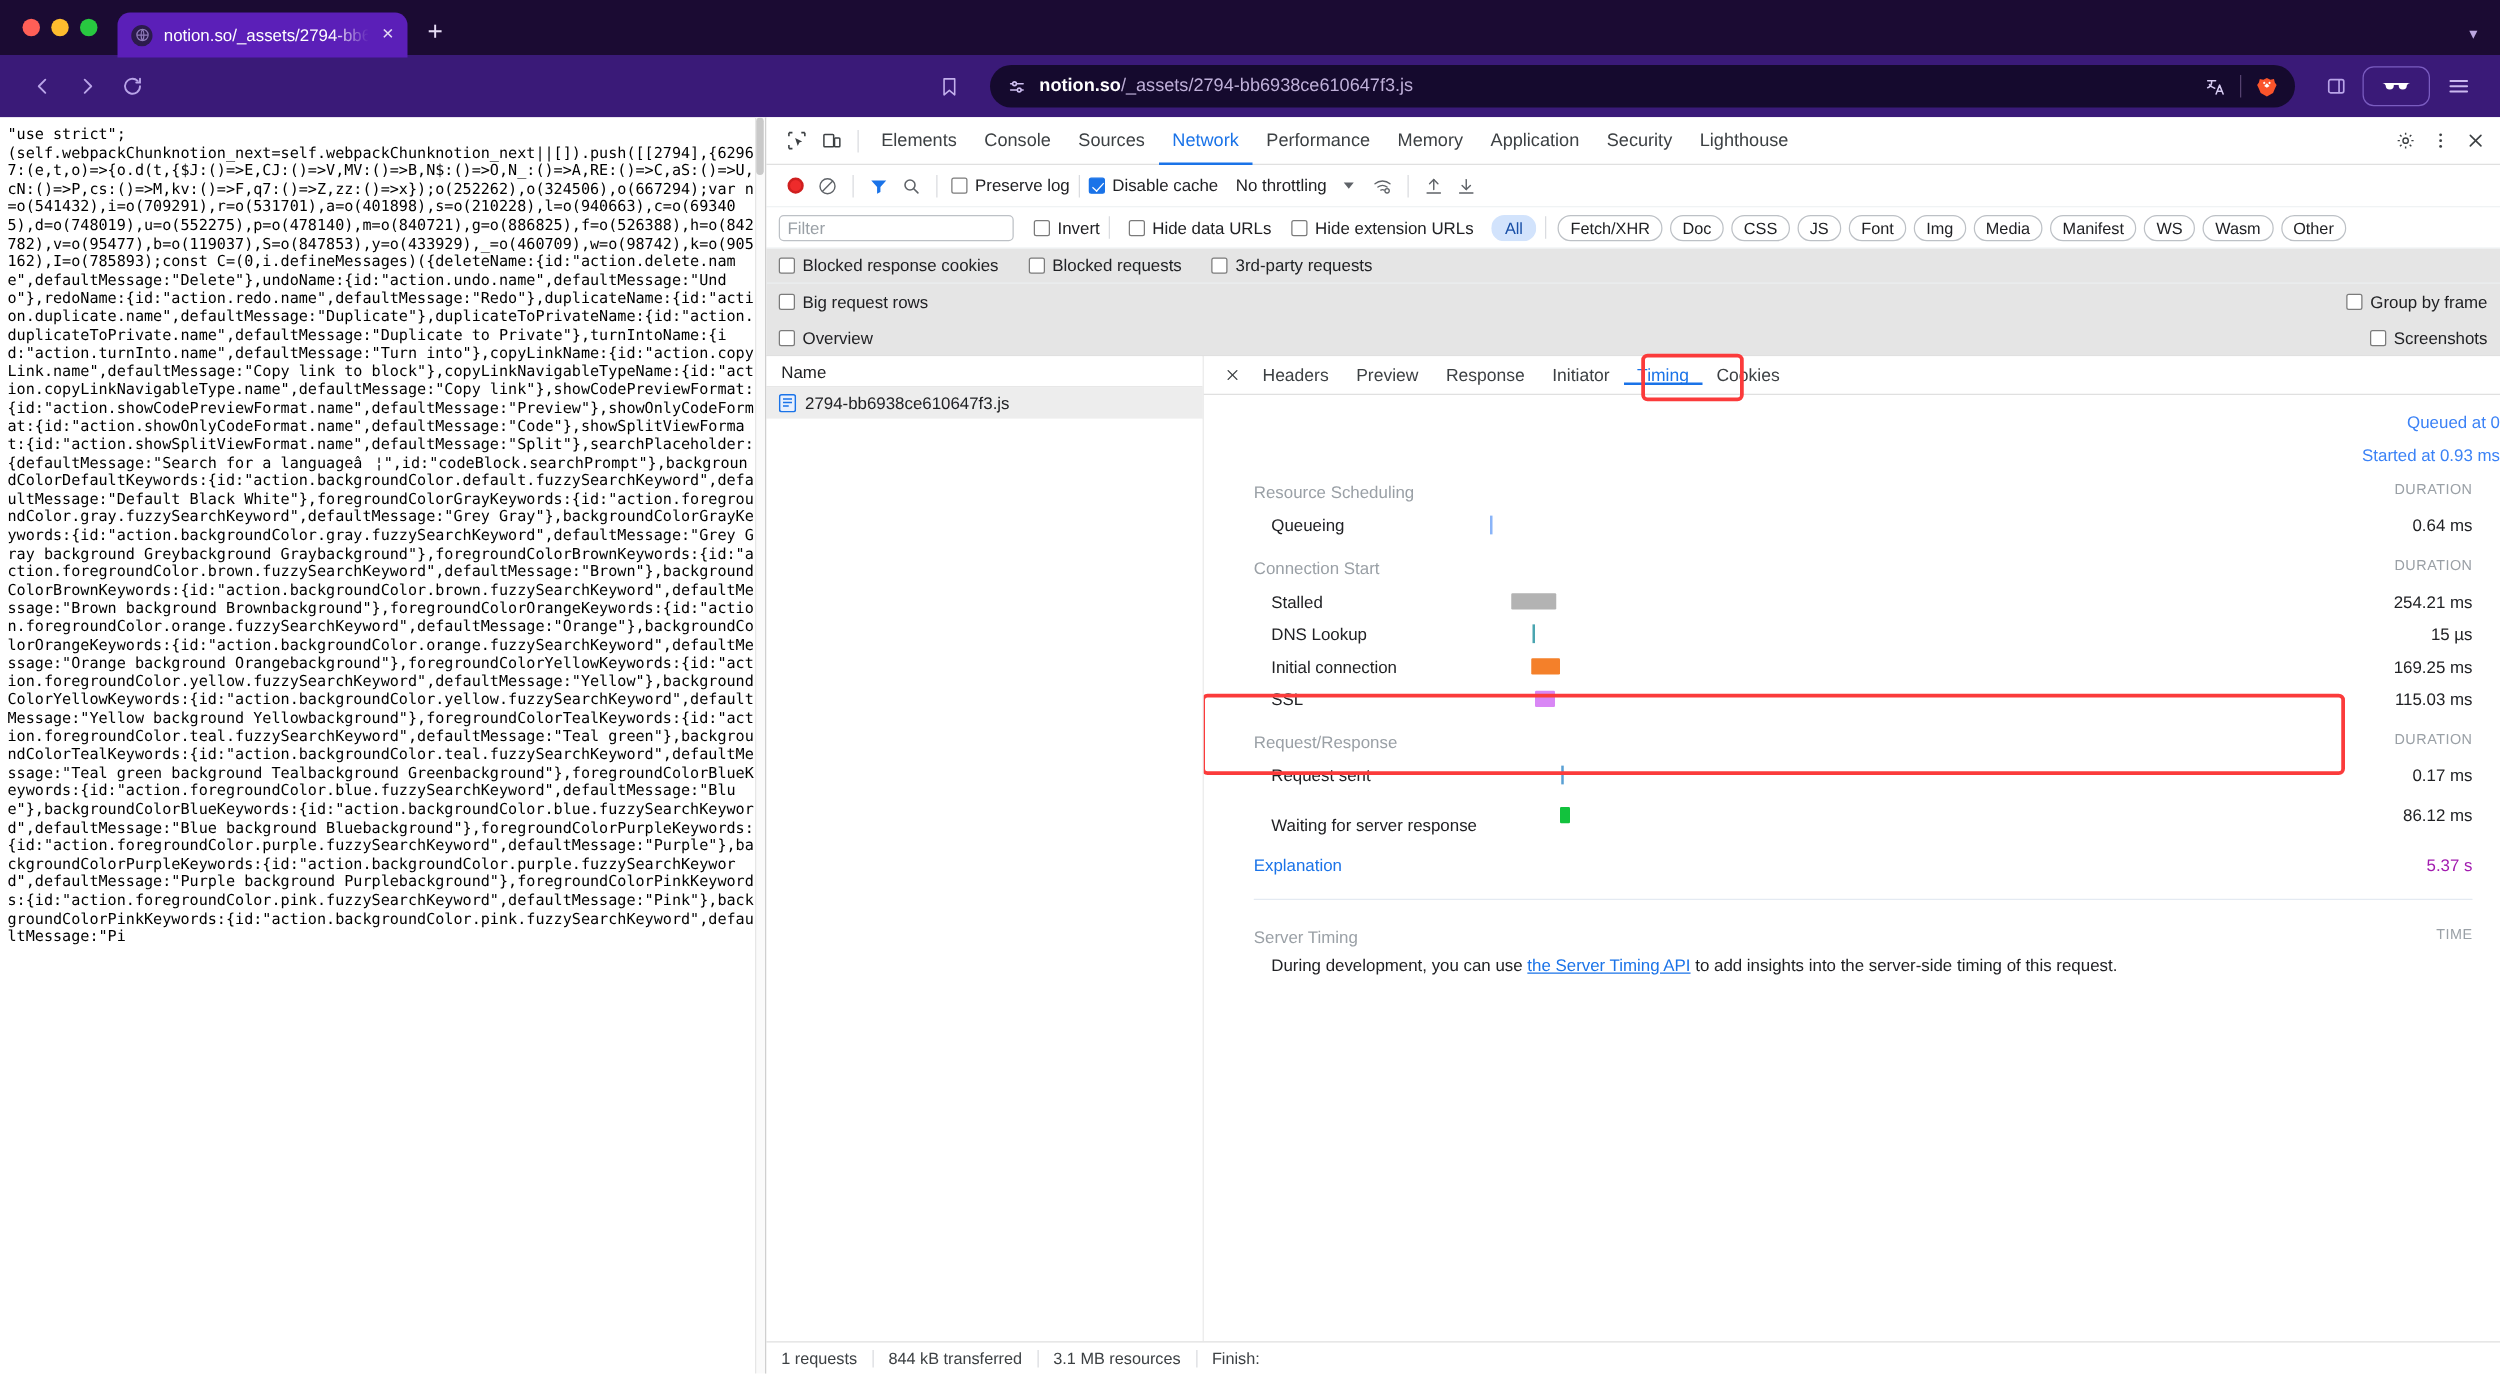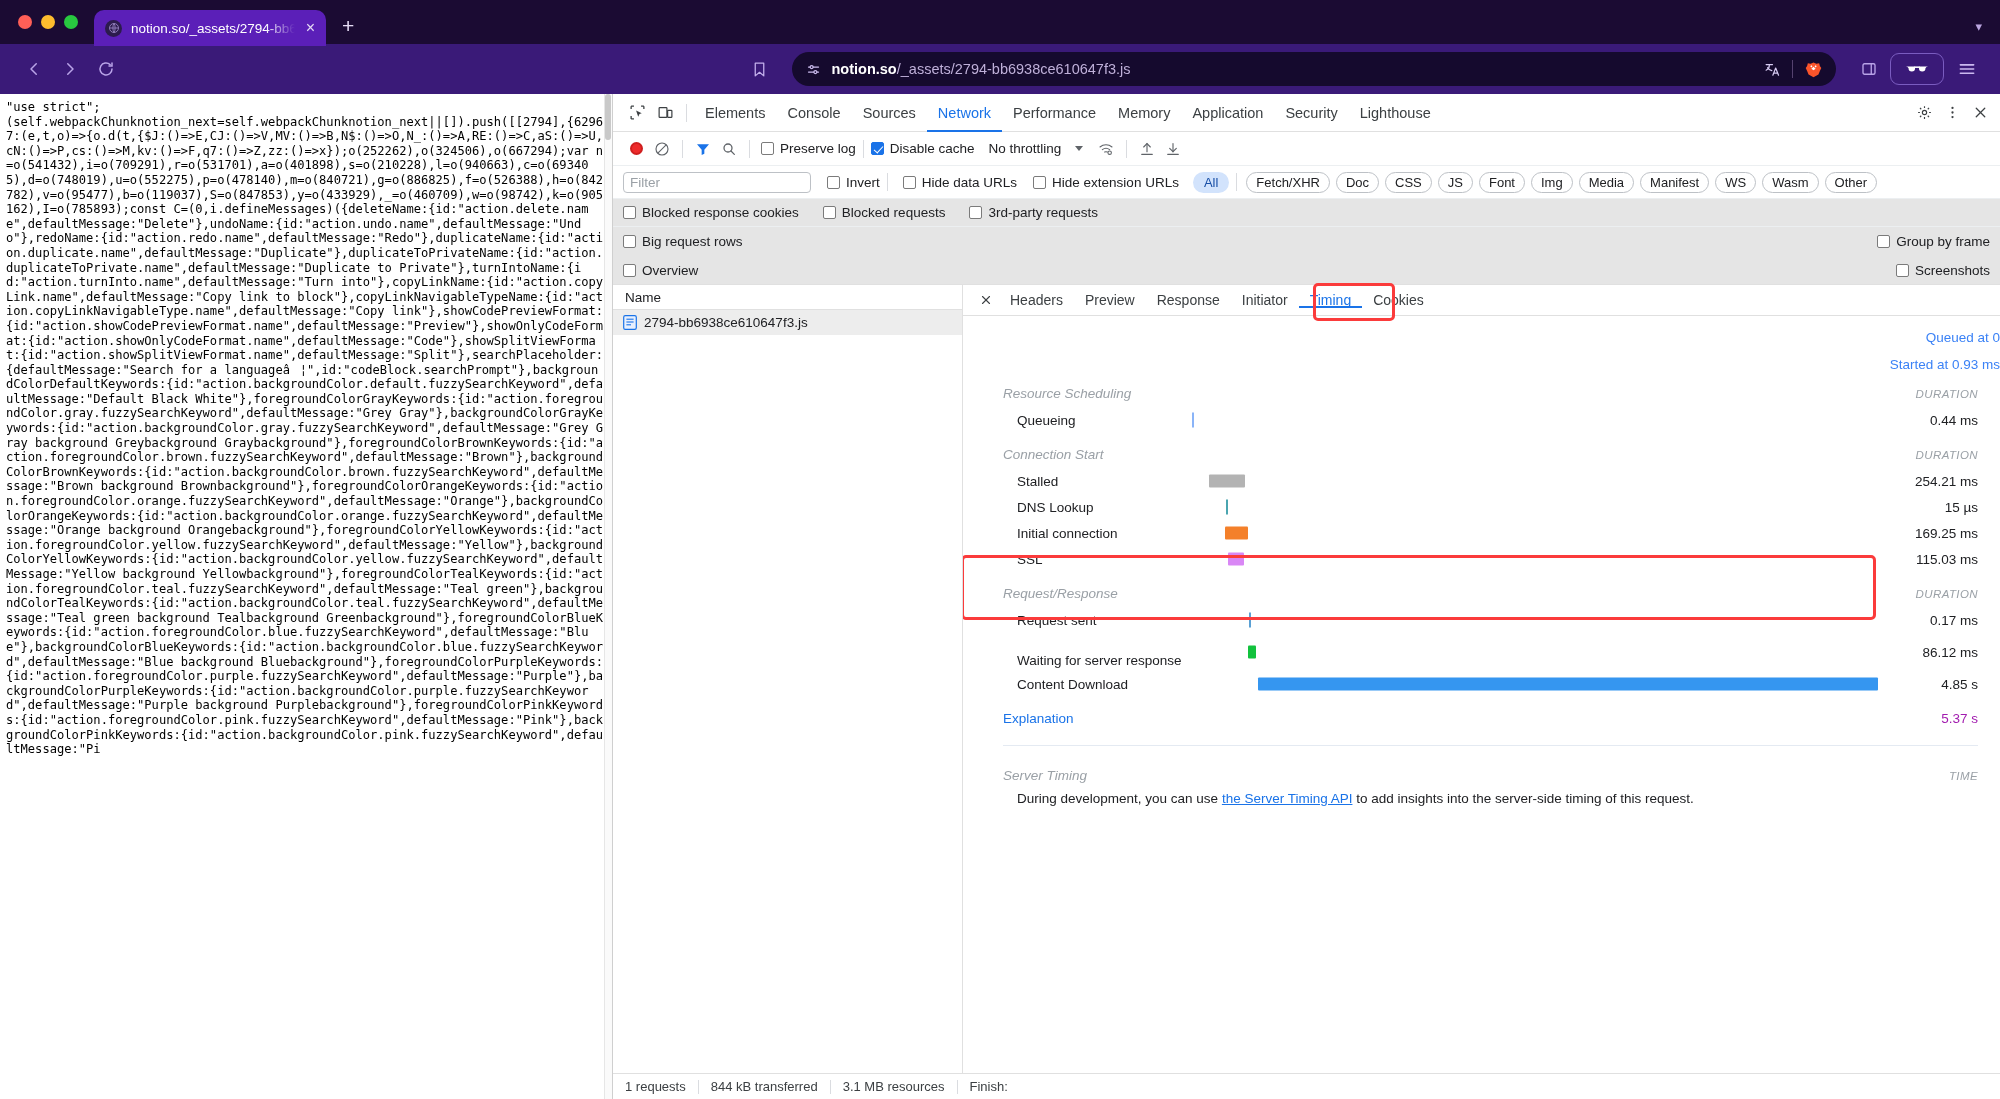--- a/index.html
+++ b/index.html
@@ -181,22 +181,22 @@
     height: 31px; flex: 0 0 31px; display: flex; align-items: center;
     border-bottom: 1px solid #e0e0e0; padding-left: 10px; position: relative;
   }
   .detail-close { width: 26px; height: 26px; display:flex;align-items:center;justify-content:center; color:#3c4043; font-size:15px; }
   .d-tab { font-size: 14px; color: #3c4043; padding: 0 11px; height: 15px; display:flex; align-items:center; white-space:nowrap; }
   .d-tab.active { color: #1a73e8; box-shadow: inset 0 -2px 0 #1a73e8; }
 
   .timing { flex: 1 1 auto; overflow: hidden; padding: 14px 0 0 0; position: relative; }
   .tline { font-size: 13.5px; color: #3b82f6; padding: 0 0 0 48px; margin-bottom: 12px; text-align: right; }
   .sect-head {
-    display: flex; align-items: center; font-size: 13.5px; color: #9aa0a6;
-    padding: 0 22px 0 40px; margin-top: 14px; margin-bottom: 6px; font-style: italic;
+    display: flex; align-items: flex-start; font-size: 13.5px; color: #9aa0a6;
+    padding: 0 22px 0 40px; margin-top: 14px; margin-bottom: 6px;
   }
   .sect-head .right { margin-left: auto; font-size: 11.5px; letter-spacing: 0.4px; }
   .trow {
     display: flex; align-items: center; font-size: 13.5px; color: #202124;
     padding: 0 22px 0 54px; height: 26px; position: relative;
   }
   .trow .tname { width: 175px; flex: 0 0 175px; }
   .trow .tname.two { line-height: 15px; margin-top: 16px; }
   .trow .tbarcell { flex: 1 1 auto; position: relative; height: 26px; }
   .trow .tdur { margin-left: auto; text-align: right; white-space: nowrap; padding-left: 12px; }
@@ -558,21 +558,21 @@
 
             <div class="sect-head">
               <span>Resource Scheduling</span>
               <span class="right">DURATION</span>
             </div>
             <div class="trow">
               <span class="tname">Queueing</span>
               <span class="tbarcell">
                 <span class="bar thin" style="left:0%; background:#8ab4f8;"></span>
               </span>
-              <span class="tdur">0.44 ms</span>
+              <span class="tdur">0.64 ms</span>
             </div>
 
             <div class="sect-head">
               <span>Connection Start</span>
               <span class="right">DURATION</span>
             </div>
             <div class="trow">
               <span class="tname">Stalled</span>
               <span class="tbarcell">
                 <span class="bar" style="left:2.4%; width:5.1%; background:#b3b3b3;"></span>
@@ -611,27 +611,20 @@
                 <span class="bar thin" style="left:7.8%; background:#5aa0d4;"></span>
               </span>
               <span class="tdur">0.17 ms</span>
             </div>
             <div class="trow" style="height:38px">
               <span class="tname two">Waiting for server response</span>
               <span class="tbarcell" style="height:38px">
                 <span class="bar" style="left:7.8%; width:1.1%; background:#12c23d;"></span>
               </span>
               <span class="tdur">86.12 ms</span>
-            </div>
-            <div class="trow">
-              <span class="tname">Content Download</span>
-              <span class="tbarcell">
-                <span class="bar" style="left:9.0%; width:84%; background:#3596f0;"></span>
-              </span>
-              <span class="tdur">4.85 s</span>
             </div>
 
             <span class="annot" style="left:-2px; top:239px; width:915px; height:65px;"></span>
 
             <div class="expl-row">
               <a class="expl-link">Explanation</a>
               <span class="expl-total">5.37 s</span>
             </div>
 
             <div class="hr"></div>

